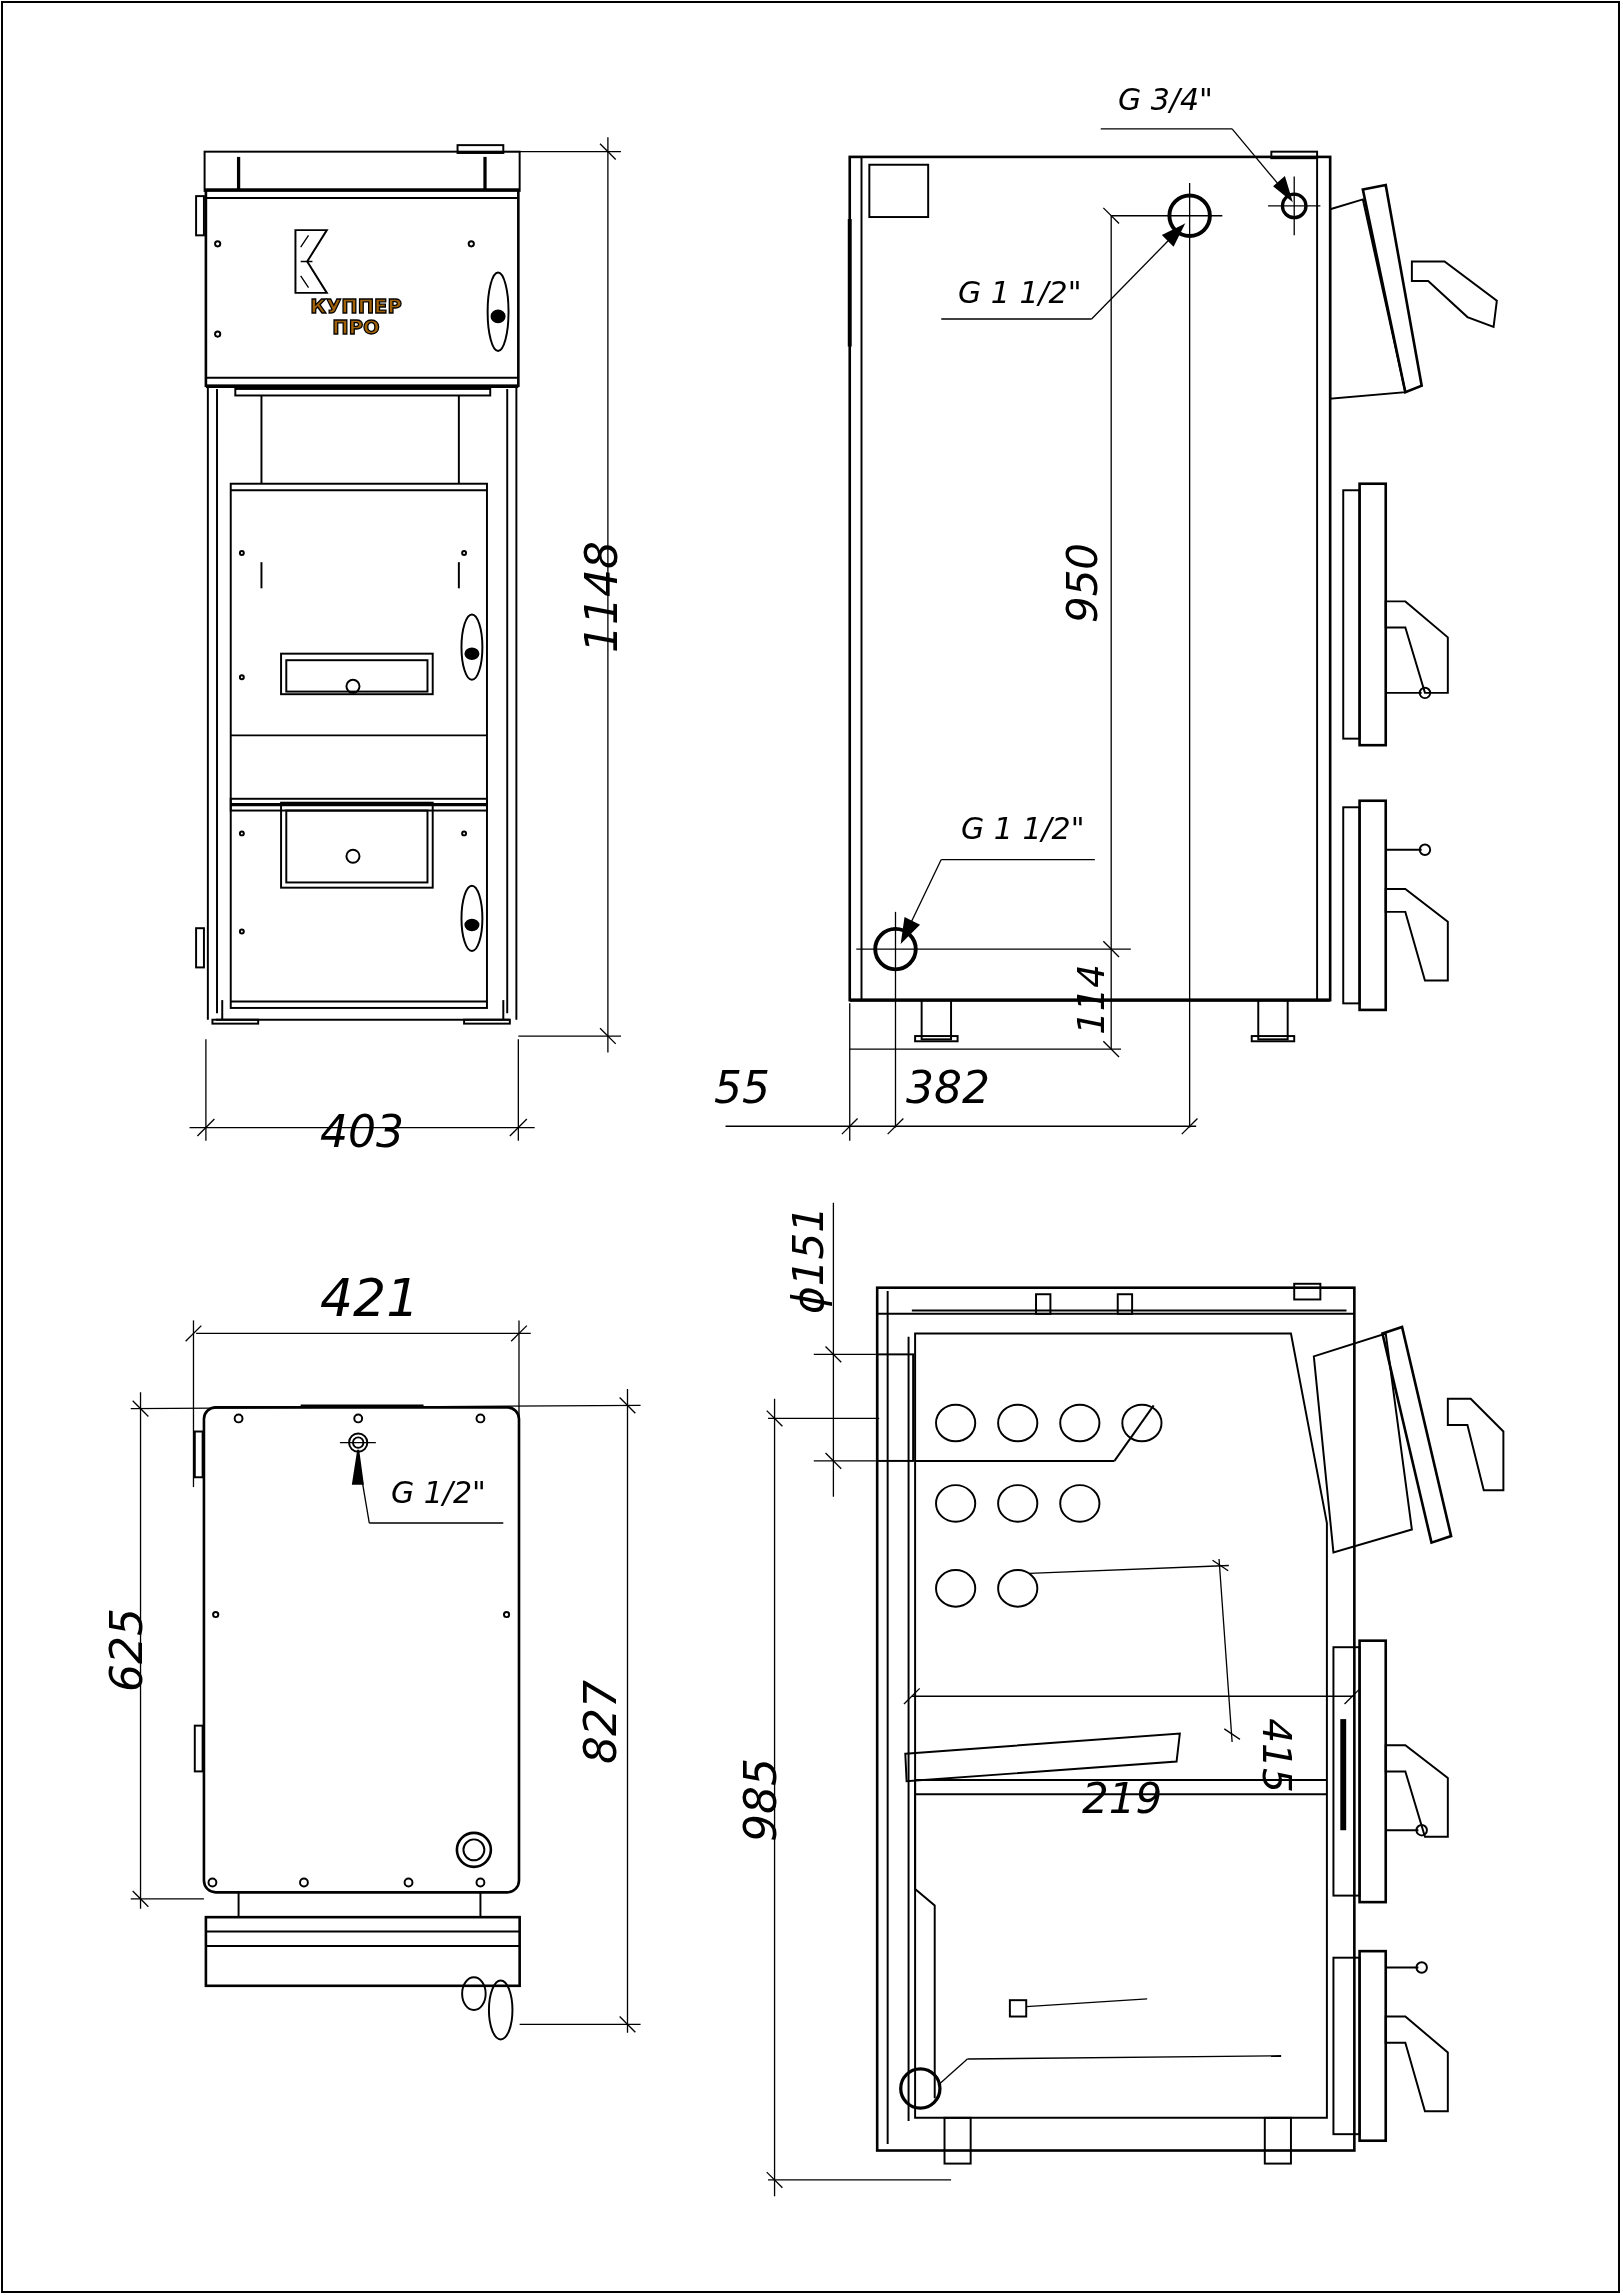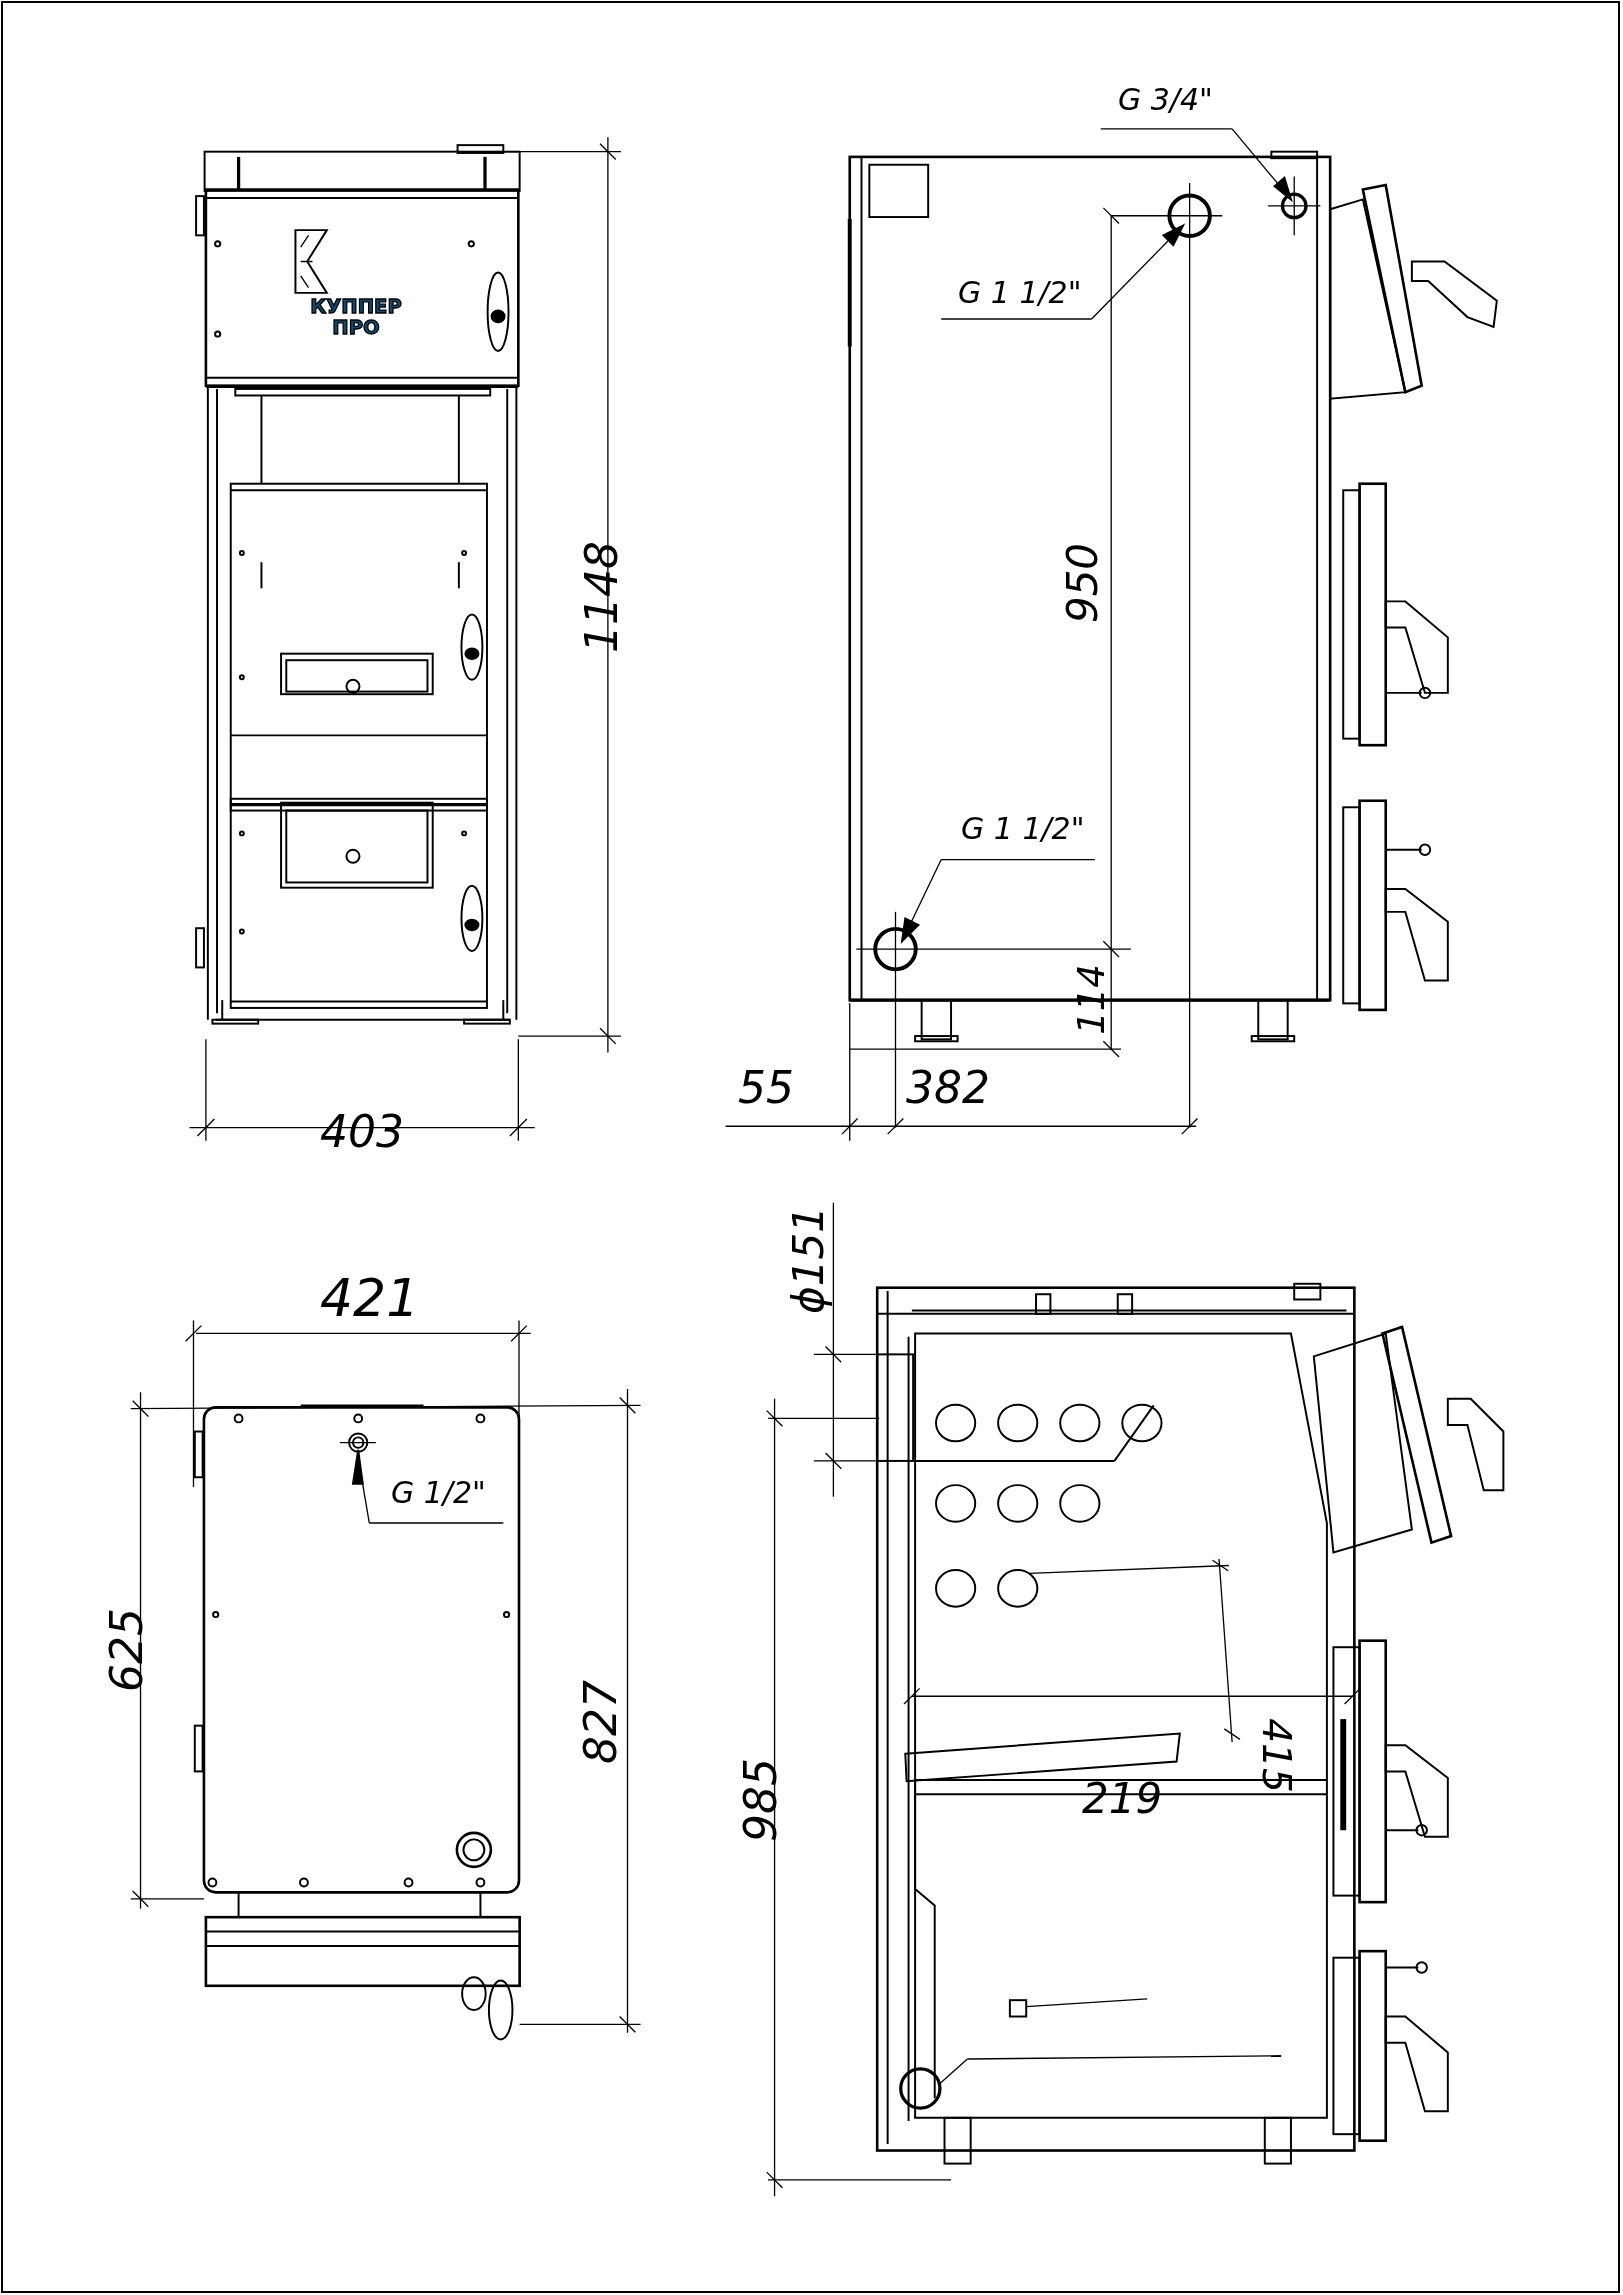--- a/index.html
+++ b/index.html
@@ -7,21 +7,21 @@
          font-family:"DejaVu Sans", sans-serif; }
   .sheet { position:absolute; left:0; top:0; width:1623px; height:2295px; }
   .frame { position:absolute; left:1.3px; top:1.3px; width:1619px; height:2292px;
            border:2px solid #000; box-sizing:border-box; }
   svg { position:absolute; left:0; top:0; }
   .dimtxt { position:absolute; font-family:"DejaVu Sans", sans-serif; font-style:italic;
             color:#000; white-space:nowrap; line-height:1; transform-origin:center center; }
   .lbl { position:absolute; font-family:"DejaVu Sans", sans-serif; font-style:italic;
          color:#000; white-space:nowrap; line-height:1; }
   .brand { position:absolute; font-family:"DejaVu Sans", sans-serif; font-weight:bold;
-           color:#0c4a6e; -webkit-text-stroke:1.3px #000; text-align:center; line-height:1.05; }
+           color:#a16207; -webkit-text-stroke:1.3px #000; text-align:center; line-height:1.05; }
 </style>
 </head>
 <body>
 
 <div class="sheet">
   <div class="frame"></div>
 
   <svg width="1623" height="2295" viewBox="0 0 2483 3511" fill="none" stroke="#000" stroke-width="3">
 
     <g>
@@ -293,21 +293,21 @@
   <div class="brand" style="left:297px; top:297px; width:118px; font-size:19.6px;">
     <div>КУППЕР</div>
     <div>ПРО</div>
   </div>
 
   <div class="dimtxt" style="left:546px; top:575px; font-size:44px; transform:rotate(-90deg);">1148</div>
   <div class="dimtxt" style="left:320px; top:1110px; font-size:44px;">403</div>
 
   <div class="dimtxt" style="left:1043px; top:562px; font-size:42px; transform:rotate(-90deg);">950</div>
   <div class="dimtxt" style="left:1056px; top:981px; font-size:37px; transform:rotate(-90deg);">114</div>
-  <div class="dimtxt" style="left:738px; top:1066px; font-size:44px;">55</div>
+  <div class="dimtxt" style="left:714px; top:1066px; font-size:44px;">55</div>
   <div class="dimtxt" style="left:906px; top:1066px; font-size:44px;text-align:center;">382</div>
   <div class="lbl" style="left:1118px; top:85px; font-size:30px;">G 3/4"</div>
   <div class="lbl" style="left:958px; top:278px; font-size:30px;">G 1 1/2"</div>
   <div class="lbl" style="left:961px; top:814px; font-size:30px;">G 1 1/2"</div>
 
   <div class="dimtxt" style="left:320px; top:1272px; font-size:52px;">421</div>
   <div class="dimtxt" style="left:85px; top:1628px; font-size:44px; transform:rotate(-90deg);">625</div>
   <div class="dimtxt" style="left:559px; top:1700px; font-size:44px; transform:rotate(-90deg);">827</div>
   <div class="lbl" style="left:391px; top:1478px; font-size:30px;">G 1/2"</div>
 

